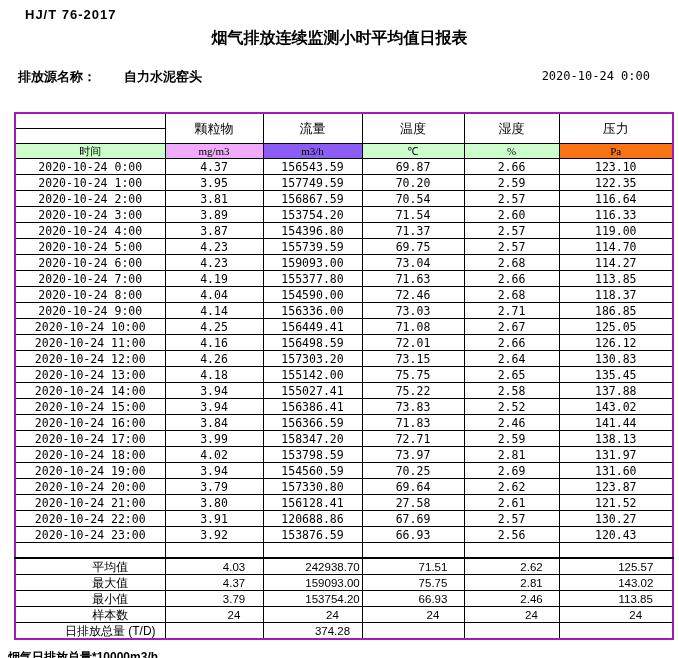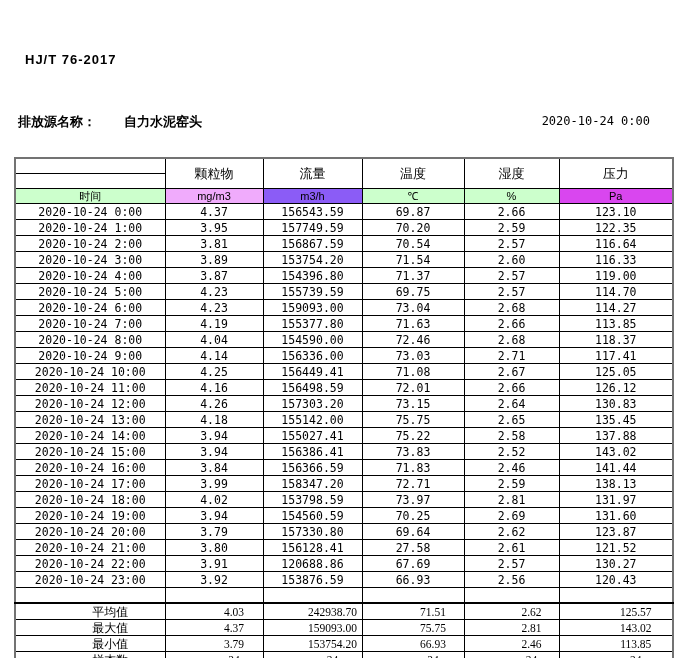--- a/index.html
+++ b/index.html
@@ -1,57 +1,58 @@
 <!DOCTYPE html>
 <html><head>
 <meta charset="utf-8">
 <style>
   html,body{margin:0;padding:0;background:#fff;}
   body{
     width:679px;height:658px;
     font-family:"Liberation Sans",sans-serif;
     color:#000;position:relative;overflow:hidden;
   }
-  .header{position:relative;height:112px;margin-top:45px;}
+  .header{position:relative;height:112px;}
   .std-code{position:absolute;left:25px;top:7px;font-weight:bold;font-size:13px;letter-spacing:1px;}
   .doc-title{position:absolute;left:0;top:28px;width:100%;text-align:center;font-weight:bold;font-size:16px;}
   .src-line{position:absolute;left:18px;top:68px;font-weight:bold;font-size:13px;}
   .src-name{margin-left:28px;}
   .report-dt{position:absolute;right:29px;top:69px;font-size:12px;font-family:"DejaVu Sans Mono",monospace;}
 
   table.report{
     margin-left:14px;width:658px;
     border-collapse:collapse;table-layout:fixed;
-    border:2px solid #737373;
+    border:2px solid #a21caf;
   }
   table.report th,table.report td{
     border:1px solid #000;
     padding:0;margin:0;
     text-align:center;vertical-align:middle;
     font-size:12px;font-weight:normal;
     height:14px;line-height:14px;
     white-space:nowrap;overflow:hidden;
   }
   tr.hrow td,tr.hrow th{height:14px;}
   tr.hrow th{font-size:13px;}
-  tr.unit-row td{height:14px;font-family:Liberation Sans, sans-serif;font-size:11px;}
+  tr.unit-row td{height:14px;font-family:Liberation Serif, serif;font-size:11px;}
   tbody.hours td{height:15px;font-family:"DejaVu Sans Mono",monospace;font-size:11.5px;}
   tbody.hours td.time-col{font-size:11.5px;}
   tr.sep-row td{height:14px;border-bottom:2px solid #000;}
   tbody.summary td{height:15px;padding-left:40px;}
   tbody.summary td.lbl{font-size:12px;}
-  tbody.summary td.num{font-family:Liberation Serif, serif;font-size:11.5px;}
+  tbody.summary td.num{font-family:Liberation Sans, sans-serif;font-size:11.5px;}
 
   .footer-note{margin:9px 0 0 8px;font-weight:bold;font-size:12px;}
 </style>
 </head>
 <body>
 
 <div class="header">
   <div class="std-code">HJ/T  76-2017</div>
+  <div class="doc-title">烟气排放连续监测小时平均值日报表</div>
   <div class="src-line">
     <span>排放源名称：</span><span class="src-name">自力水泥窑头</span>
   </div>
   <div class="report-dt">2020-10-24 0:00</div>
 </div>
 
 <table class="report">
   <colgroup>
     <col style="width:150px">
       <col style="width:98px">
@@ -71,21 +72,21 @@
     </tr>
     <tr class="hrow">
       <td></td>
     </tr>
     <tr class="unit-row">
       <td style="background: rgb(204, 255, 204);">时间</td>
       <td style="background: #f0abfc;">mg/m3</td>
       <td style="background: #8b5cf6;">m3/h</td>
       <td style="background: rgb(204, 255, 204);">℃</td>
       <td style="background: rgb(204, 255, 204);">%</td>
-      <td style="background: #d946ef;">Pa</td>
+      <td style="background: #f97316;">Pa</td>
     </tr>
   </thead>
   <tbody class="hours">
       <tr>
         <td class="time-col">2020-10-24 0:00</td>
         <td>4.37</td>
         <td>156543.59</td>
         <td>69.87</td>
         <td>2.66</td>
         <td>123.10</td>
@@ -153,21 +154,21 @@
         <td>72.46</td>
         <td>2.68</td>
         <td>118.37</td>
       </tr>
       <tr>
         <td class="time-col">2020-10-24 9:00</td>
         <td>4.14</td>
         <td>156336.00</td>
         <td>73.03</td>
         <td>2.71</td>
-        <td>117.41</td>
+        <td>186.85</td>
       </tr>
       <tr>
         <td class="time-col">2020-10-24 10:00</td>
         <td>4.25</td>
         <td>156449.41</td>
         <td>71.08</td>
         <td>2.67</td>
         <td>125.05</td>
       </tr>
       <tr>

